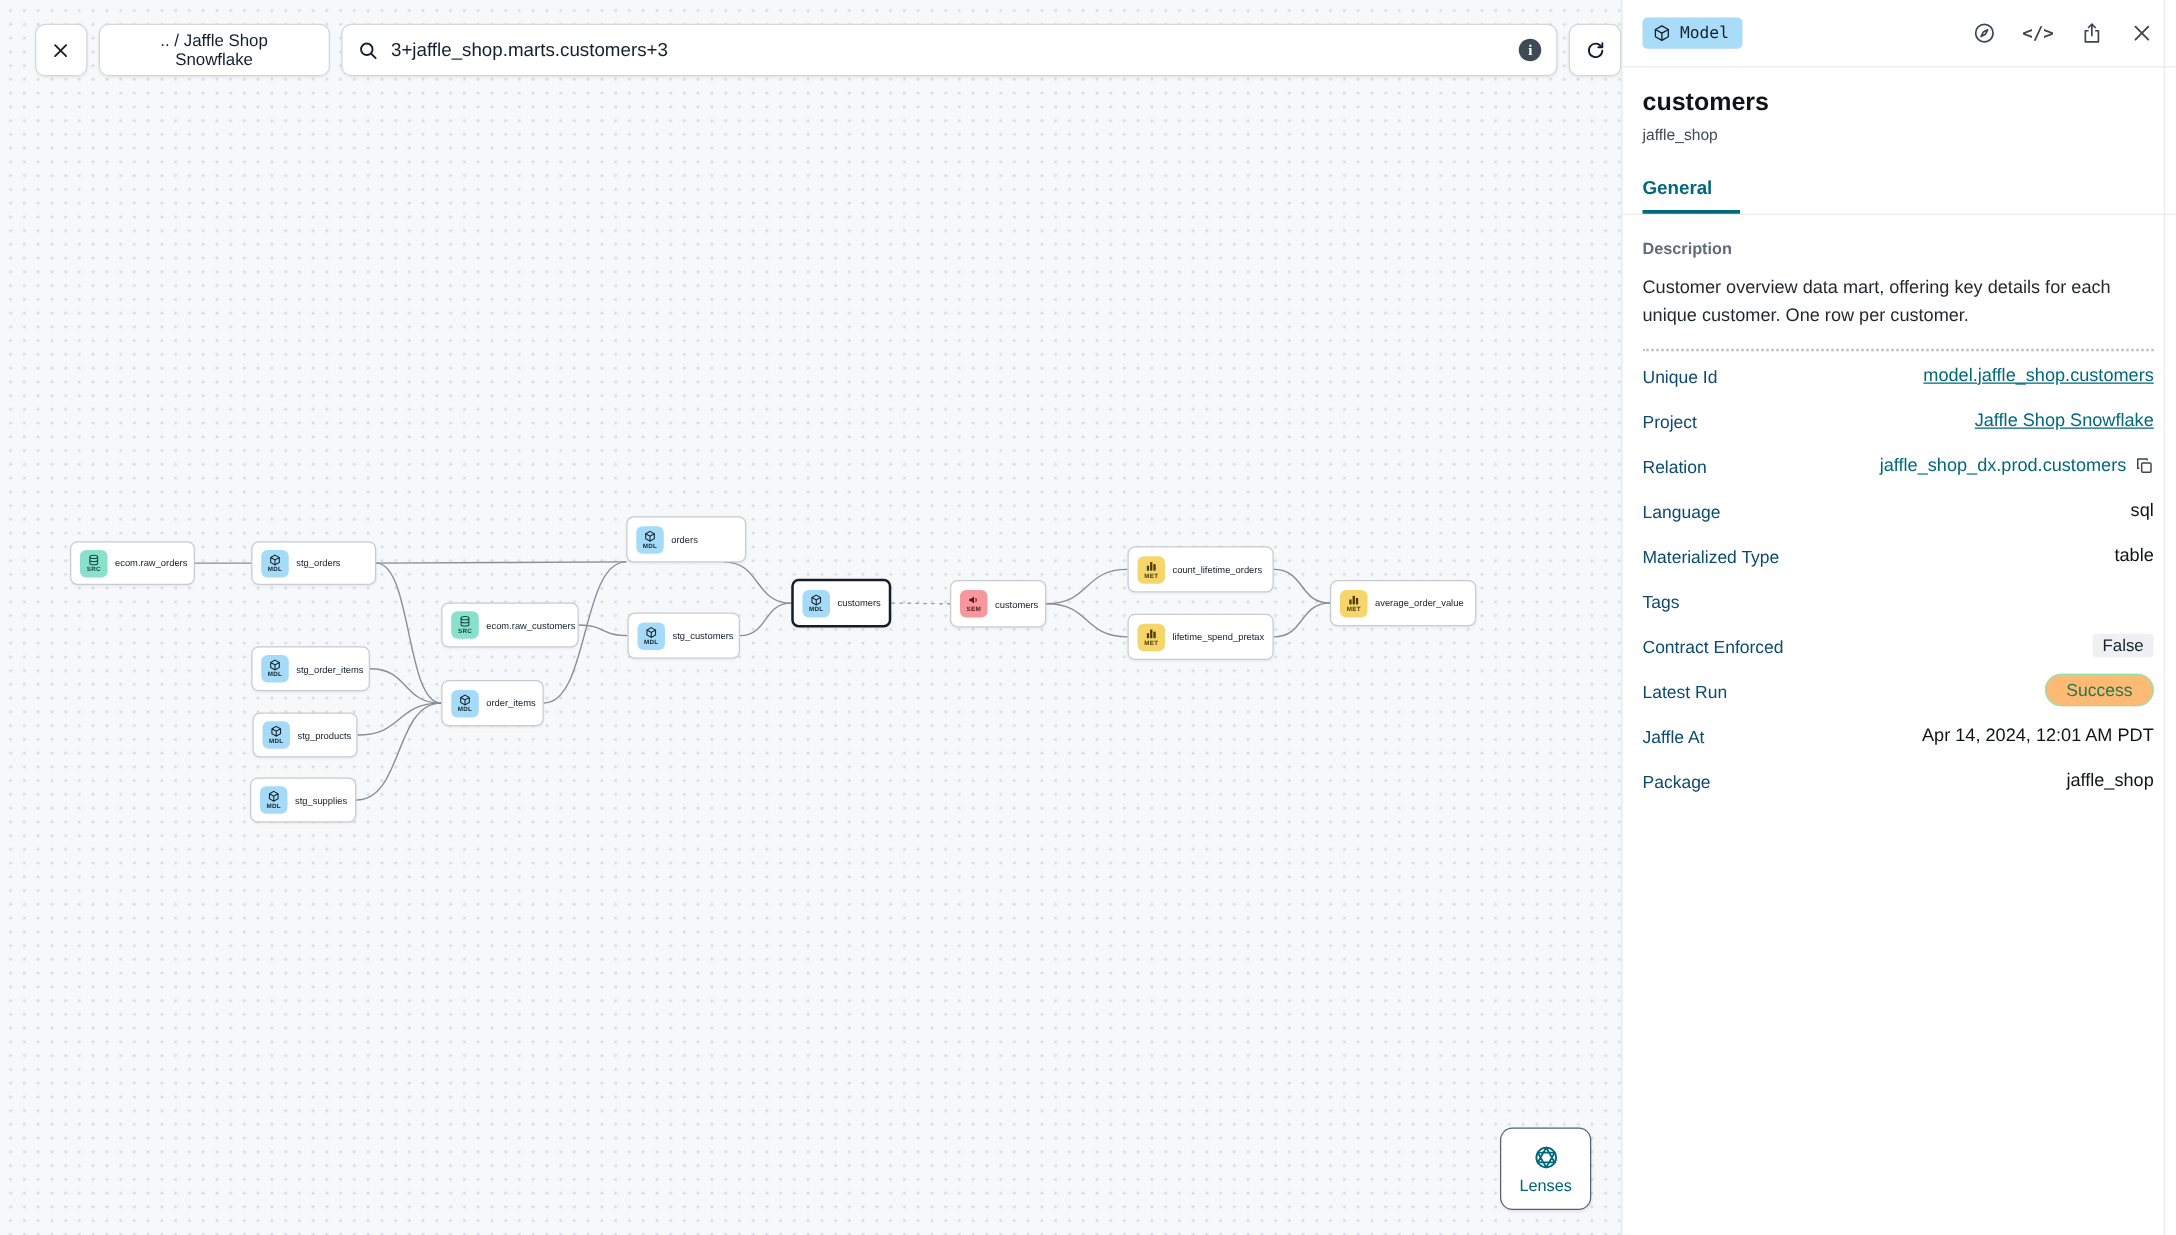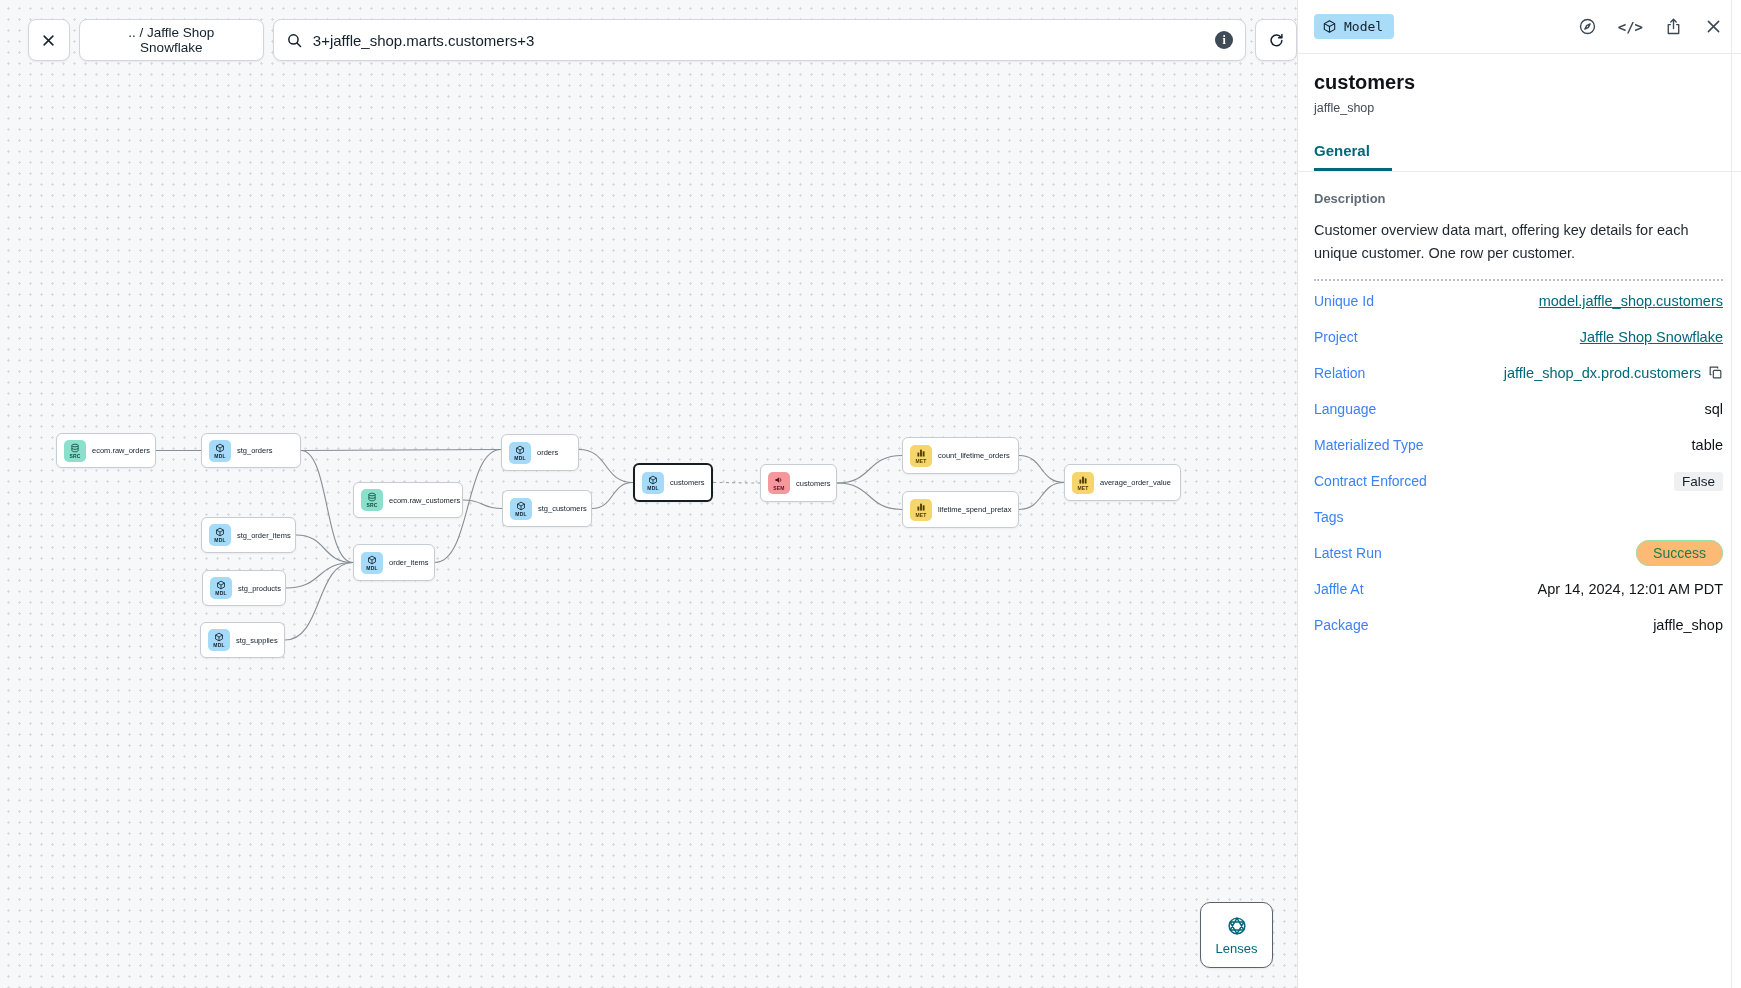--- a/index.html
+++ b/index.html
@@ -69,21 +69,21 @@
   .tabs { display:flex; padding:0 16px; margin-top:27px; border-bottom:1px solid #e8eaec; }
   .tab { font-size:15px; font-weight:600; color:#00687b; padding:0 6px 9px 0; border-bottom:3px solid #00687b;
     cursor:pointer; min-width:78px; }
 
   .panel-content { padding:19px 18px 0 16px; }
   .desc-label { font-size:13px; font-weight:600; color:#5f6b76; }
   .desc-text { margin-top:13px; font-size:14.5px; line-height:1.62; color:#1f272e; }
   .dotted-div { border:none; border-top:2px dotted #b9c0c6; margin:13px 0 2px 0; }
 
   .field-row { display:flex; align-items:center; justify-content:space-between; min-height:36px; }
-  .field-label { font-size:14px; color:#3b82f6; }
+  .field-label { font-size:14px; color:#0c4a6e; }
   .field-value { font-size:14.5px; color:#0f1419; text-align:right; }
   .field-value a { color:#00687b; }
   .val-copy { display:inline-flex; align-items:center; gap:7px; color:#00687b; }
   .val-copy svg { width:15px; height:15px; color:#3a4651; cursor:pointer; }
   .badge-gray { background:#eef0f2; border-radius:3px; padding:2px 8px; font-size:13.5px; color:#14202b; }
   .badge-success { background:#fdba74; border:1px solid #93e3ae; color:#1f7a4d;
     border-radius:14px; padding:4px 16px; font-size:14px; }
 </style>
 </head>
 <body>
@@ -167,21 +167,21 @@
         </div>
         <div class="node" style="left: 353px; top: 544px; width: 82px; height: 37px;">
           <span class="node-badge" style="background:#a5dbf8;color:#14202b">
             <svg viewBox="0 0 24 24">
               <path d="M12 2.7 L20.3 7.35 V16.65 L12 21.3 L3.7 16.65 V7.35 Z M12 21.3 V12 M3.7 7.35 L12 12 L20.3 7.35" fill="none" stroke="currentColor" stroke-width="2"></path>
             </svg>
             <span class="node-abbr">MDL</span>
           </span>
           <span class="node-label">order_items</span>
         </div>
-        <div class="node" style="left: 501px; top: 434px; width: 78px; height: 37px;">
+        <div class="node" style="left: 501px; top: 413px; width: 96px; height: 37px;">
           <span class="node-badge" style="background:#a5dbf8;color:#14202b">
             <svg viewBox="0 0 24 24">
               <path d="M12 2.7 L20.3 7.35 V16.65 L12 21.3 L3.7 16.65 V7.35 Z M12 21.3 V12 M3.7 7.35 L12 12 L20.3 7.35" fill="none" stroke="currentColor" stroke-width="2"></path>
             </svg>
             <span class="node-abbr">MDL</span>
           </span>
           <span class="node-label">orders</span>
         </div>
         <div class="node" style="left: 502px; top: 490px; width: 90px; height: 37px;">
           <span class="node-badge" style="background:#a5dbf8;color:#14202b">
@@ -345,28 +345,28 @@
           </div>
           <div class="field-row">
             <span class="field-label">Language</span>
             <span class="field-value"><span>sql</span></span>
           </div>
           <div class="field-row">
             <span class="field-label">Materialized Type</span>
             <span class="field-value"><span>table</span></span>
           </div>
           <div class="field-row">
+            <span class="field-label">Tags</span>
+            <span class="field-value"><span></span></span>
+          </div>
+          <div class="field-row">
             <span class="field-label">Contract Enforced</span>
             <span class="field-value"><span class="badge-gray">False</span></span>
           </div>
           <div class="field-row">
-            <span class="field-label">Tags</span>
-            <span class="field-value"><span></span></span>
-          </div>
-          <div class="field-row">
             <span class="field-label">Latest Run</span>
             <span class="field-value"><span class="badge-success">Success</span></span>
           </div>
           <div class="field-row">
             <span class="field-label">Jaffle At</span>
             <span class="field-value"><span>Apr 14, 2024, 12:01 AM PDT</span></span>
           </div>
           <div class="field-row">
             <span class="field-label">Package</span>
             <span class="field-value"><span>jaffle_shop</span></span>

